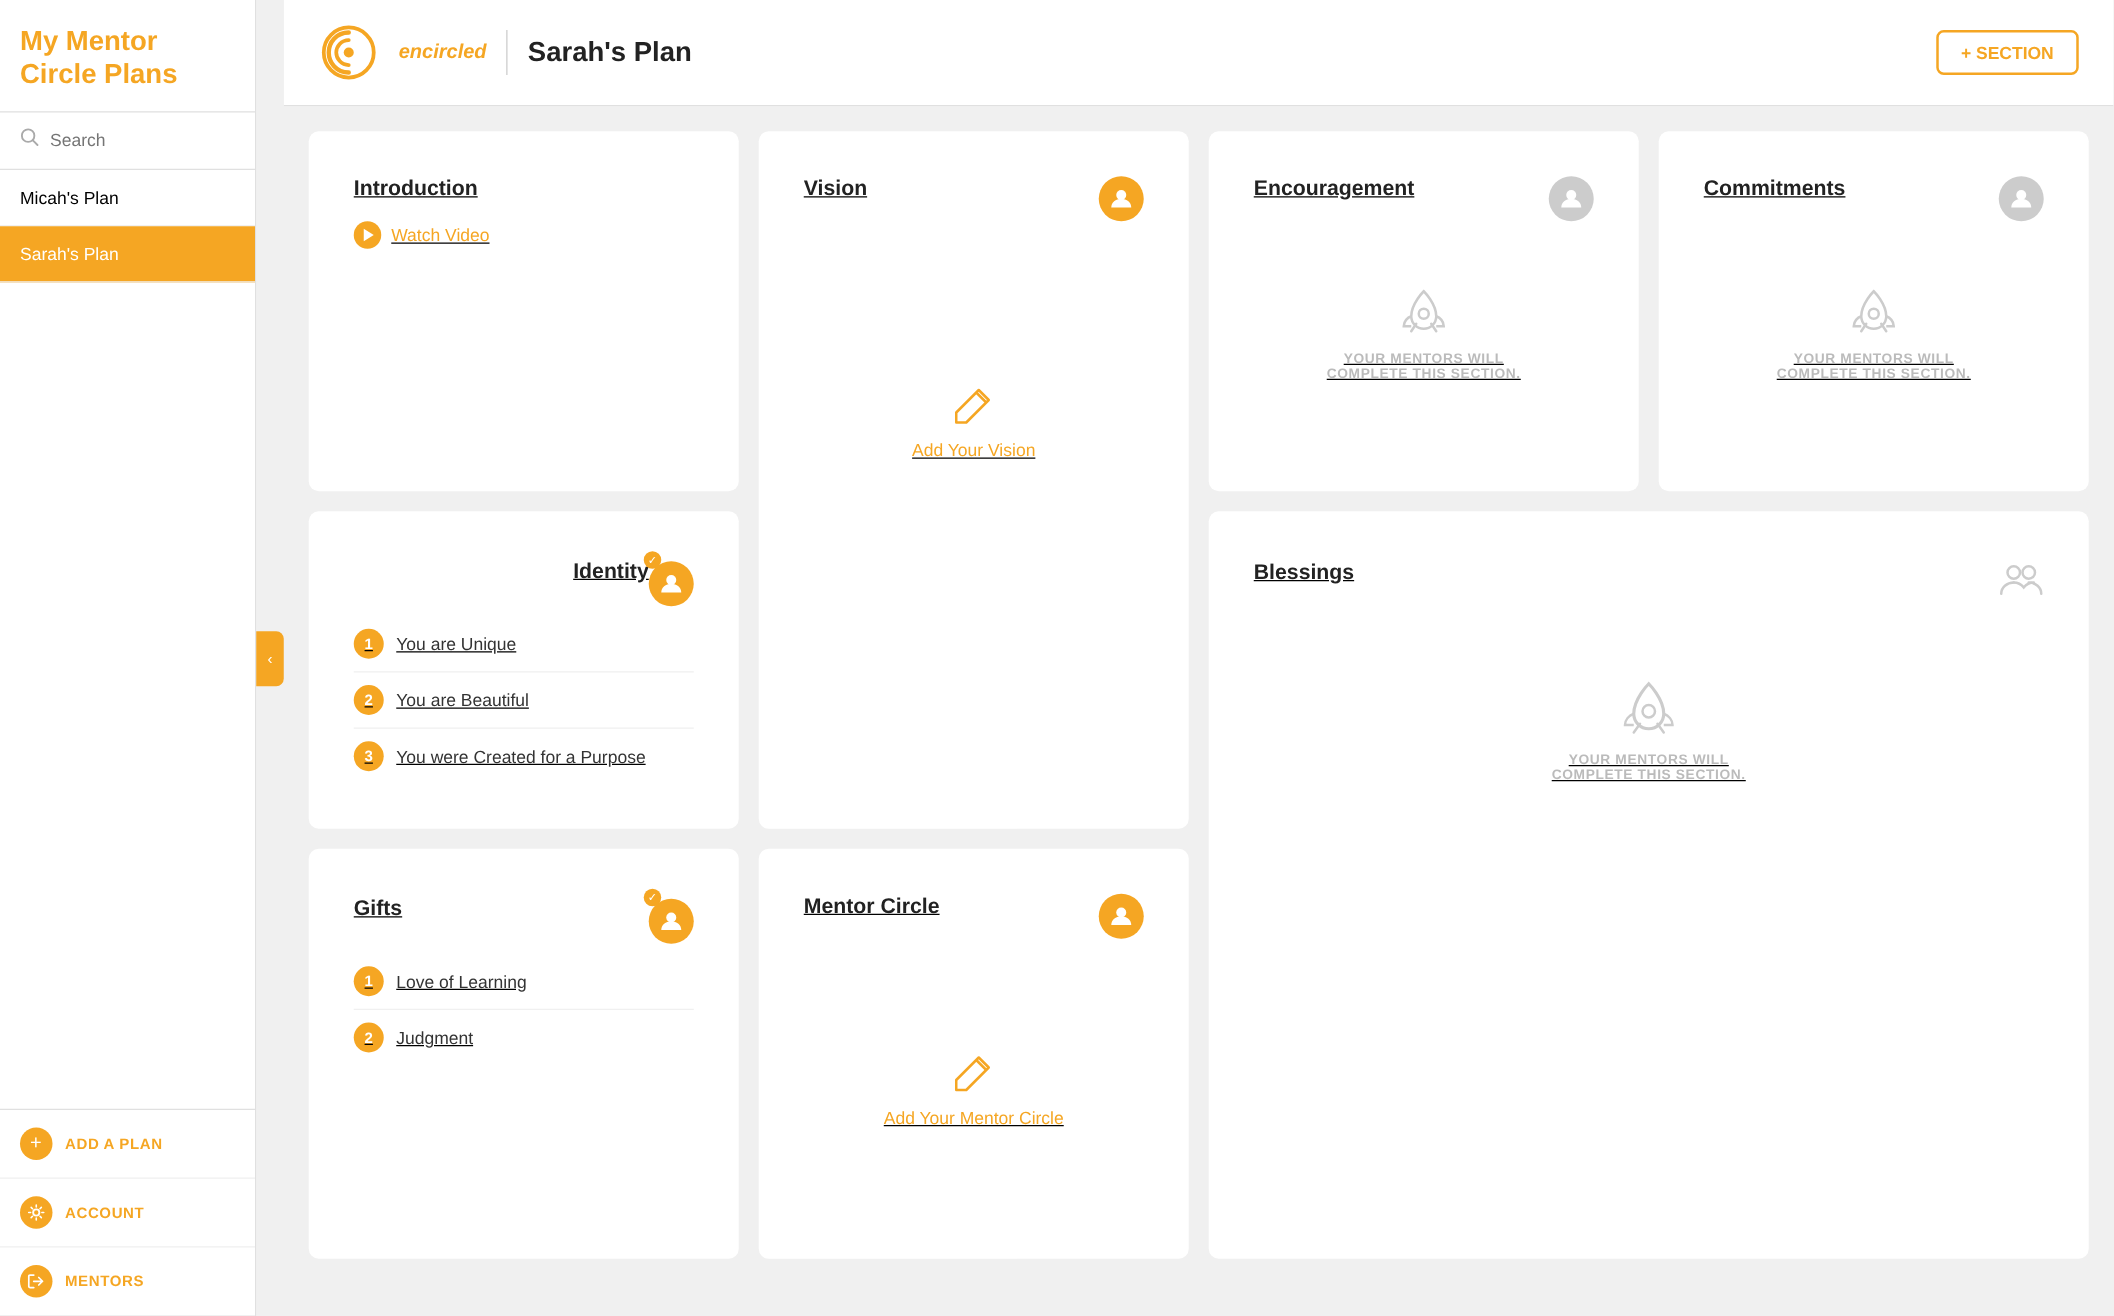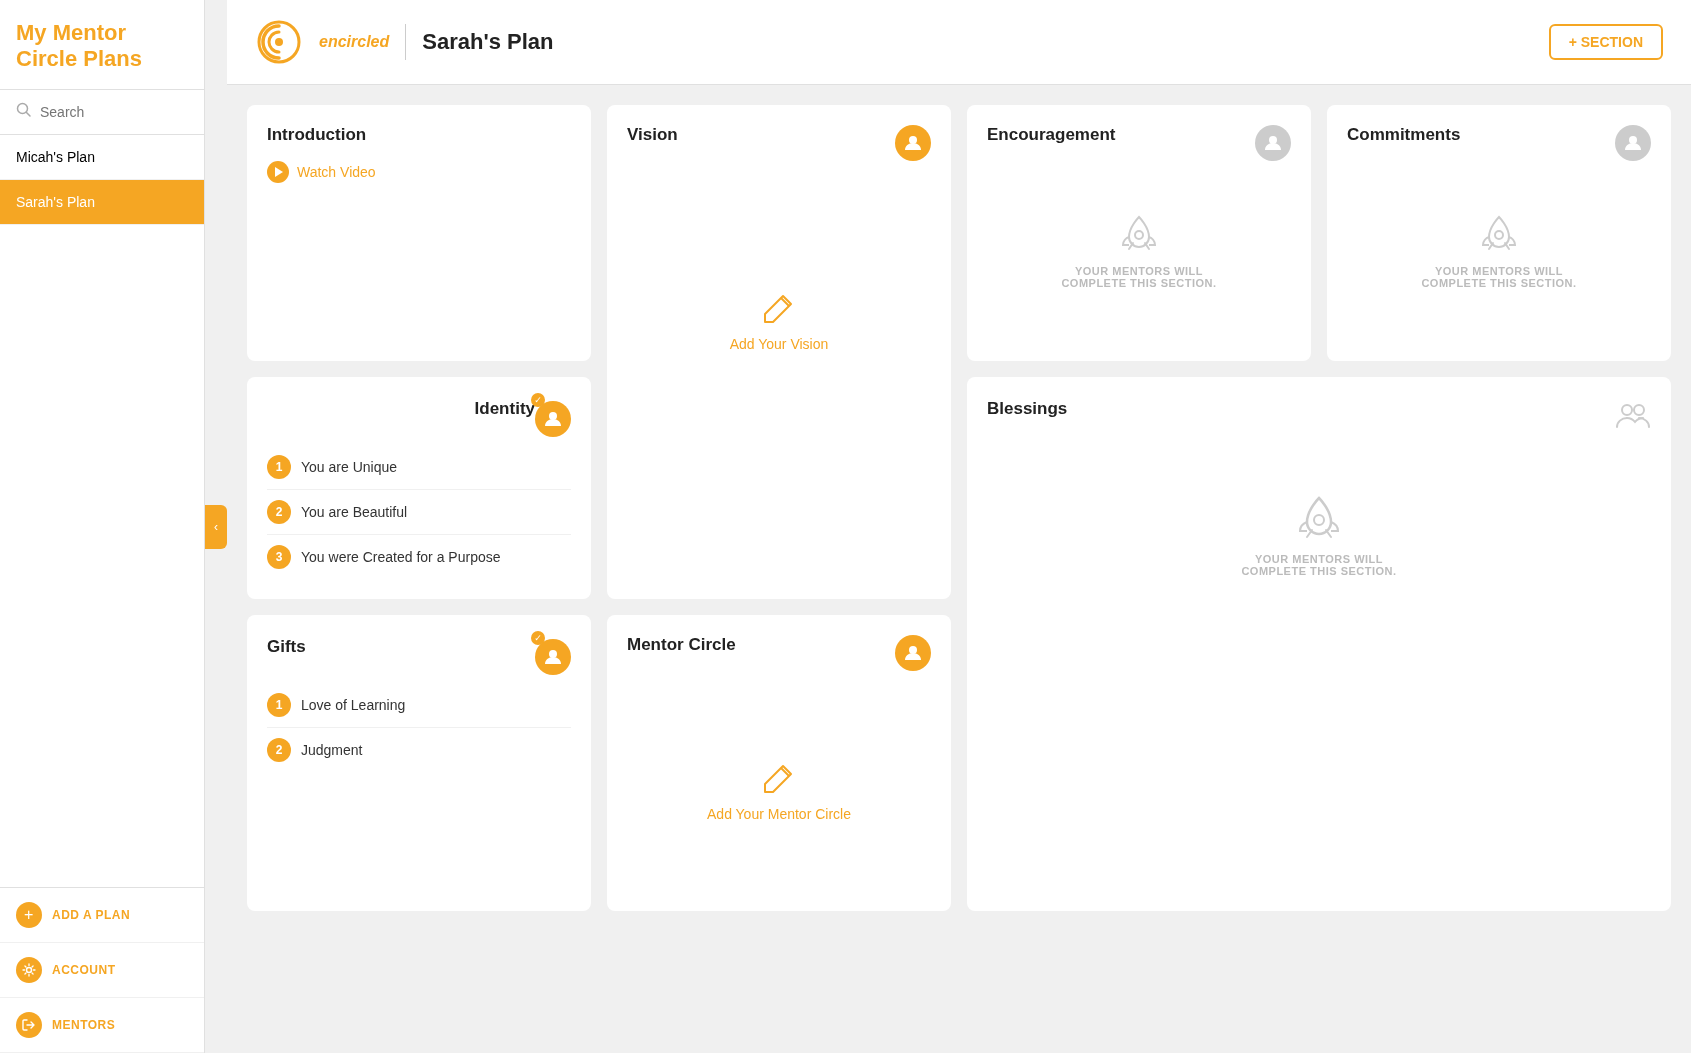--- a/index.html
+++ b/index.html
@@ -165,22 +165,23 @@
       padding: 20px;
       display: grid;
       grid-template-columns: 1fr 1fr 1fr 1fr;
       grid-template-rows: auto auto;
       gap: 16px;
     }
 
     .card {
       background: #fff;
       border-radius: 8px;
-      padding: 20px;
+      padding: 36px;
       position: relative;
+      text-decoration: underline;
     }
 
     .card-title {
       font-size: 17px;
       font-weight: 700;
       color: #222;
       margin-bottom: 16px;
     }
 
     

